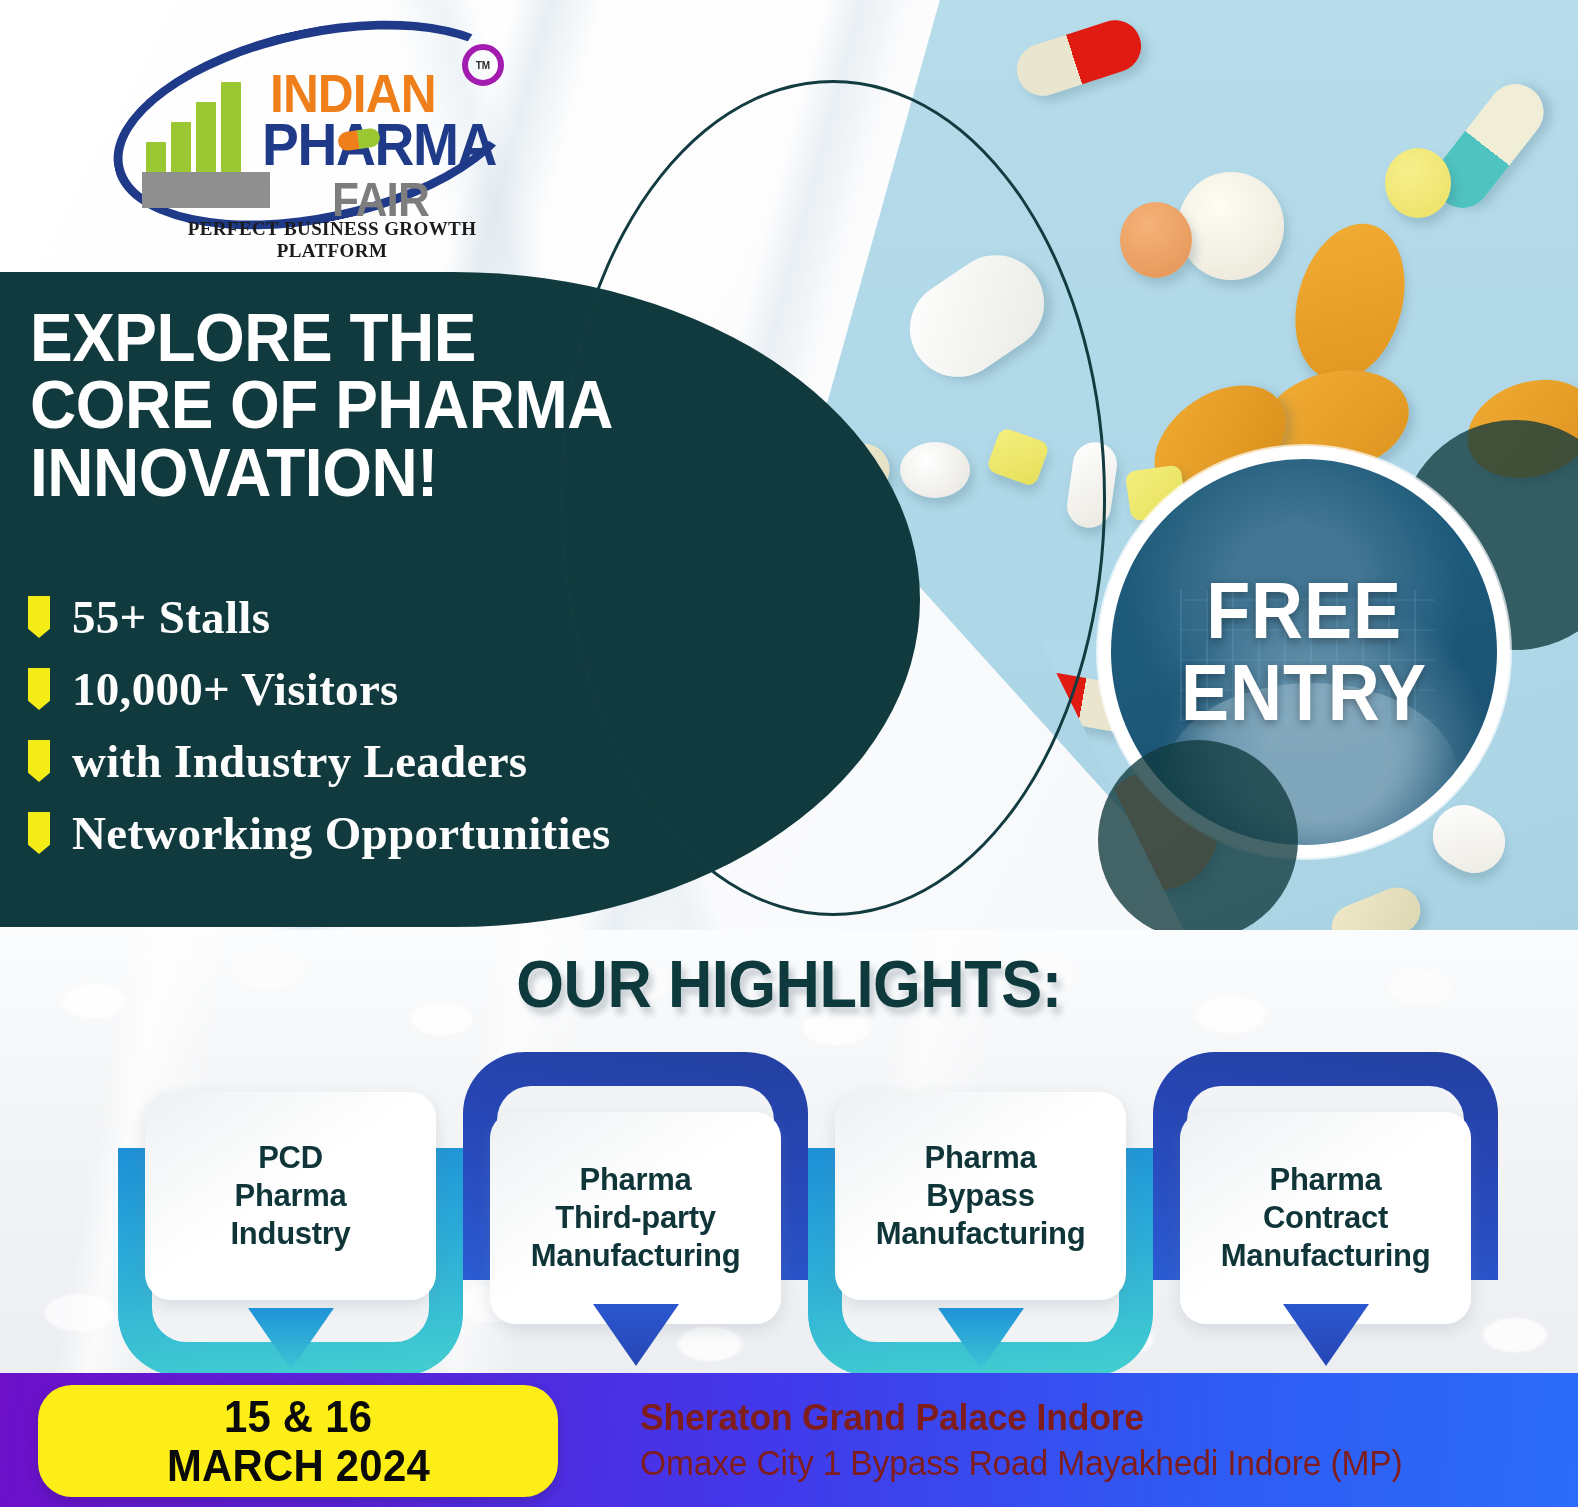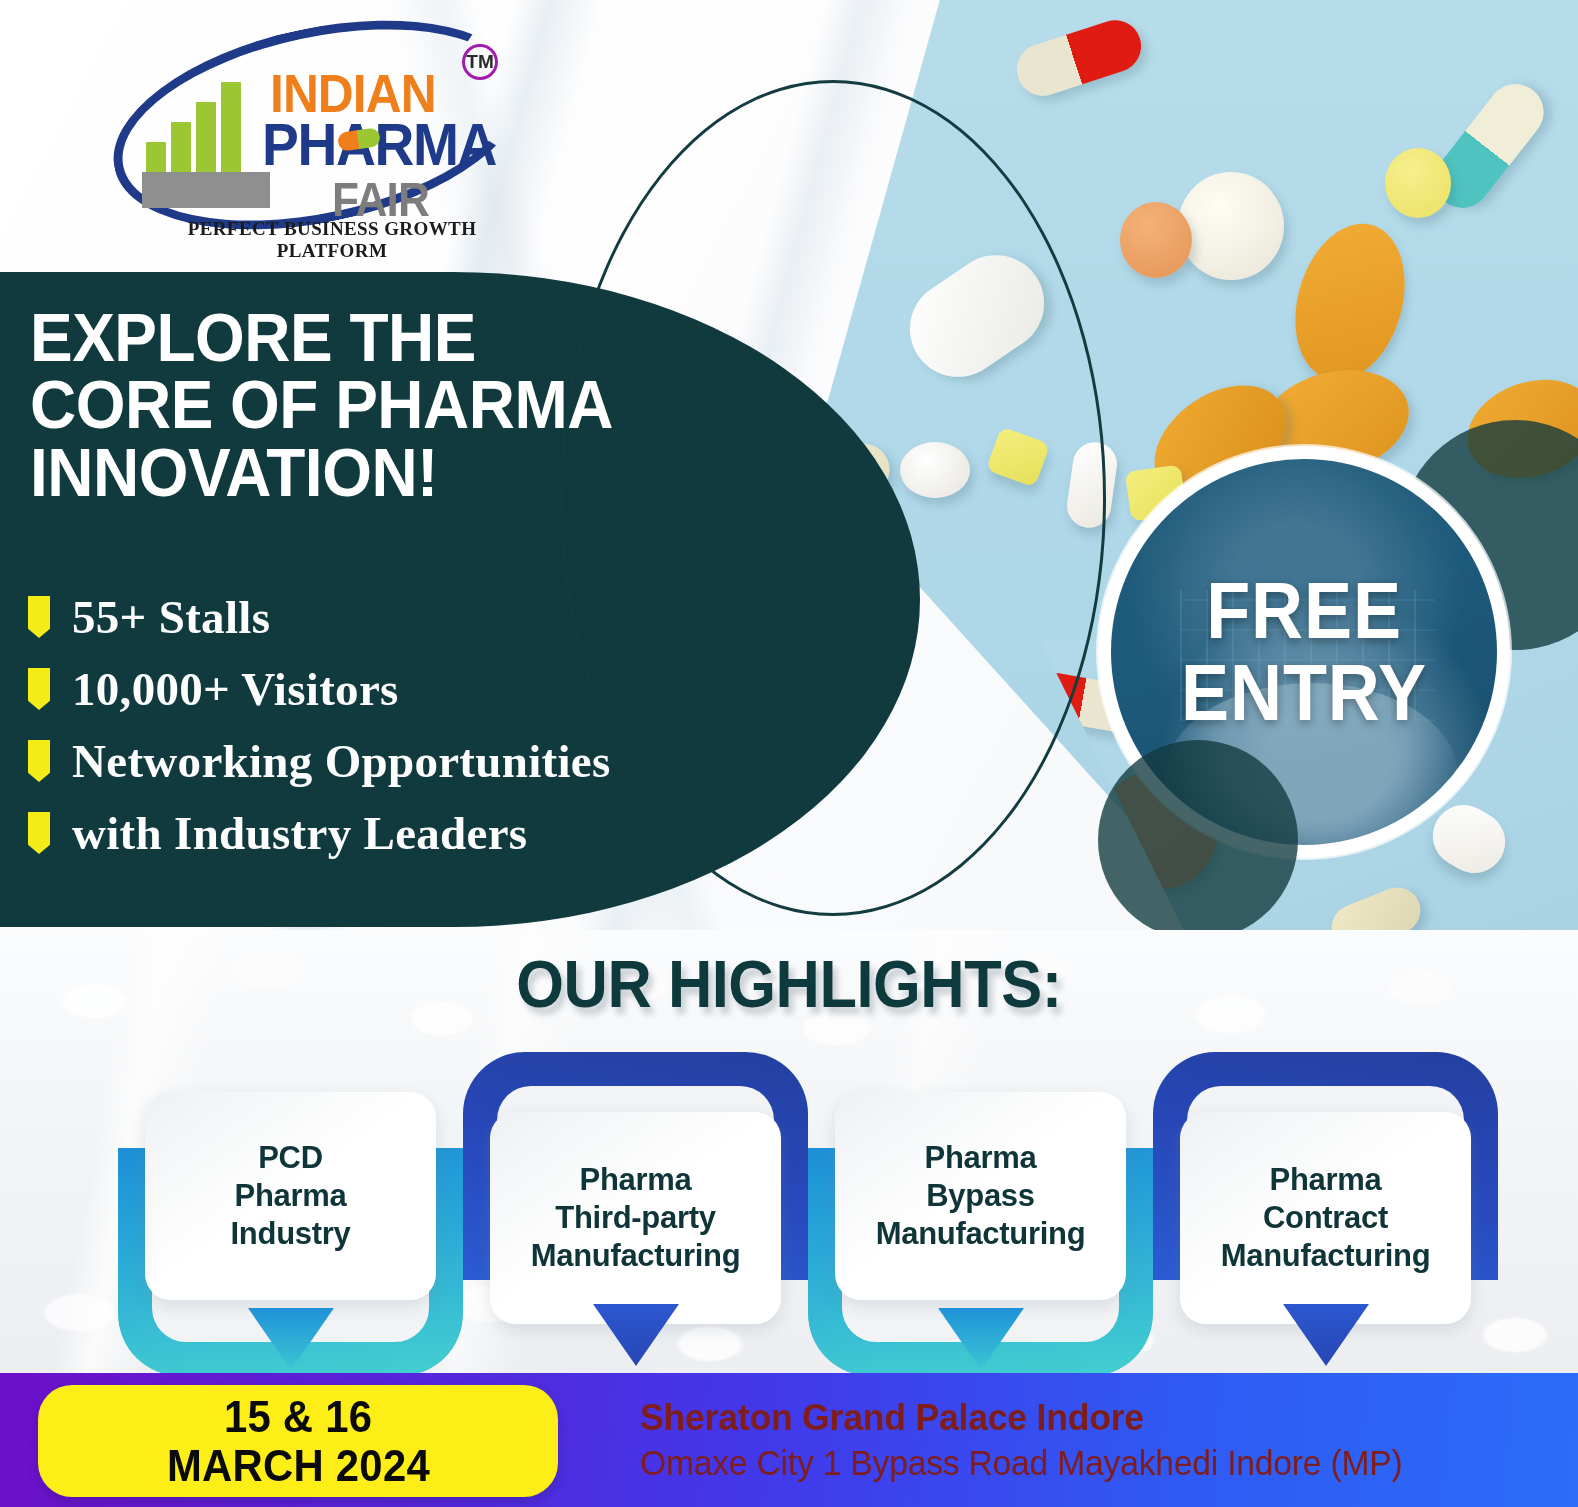--- a/index.html
+++ b/index.html
@@ -240,22 +240,22 @@
   .logo-bars{position:absolute;left:36px;top:58px;width:118px;height:104px;display:flex;align-items:flex-end;gap:5px;}
   .logo-bars i{display:block;width:20px;background:#9bc732;border-radius:1px;}
   .logo-grey{position:absolute;left:32px;top:150px;width:128px;height:36px;background:#8f8f8f;}
   .lg-indian{position:absolute;left:160px;top:40px;color:#ef7f1a;font-weight:bold;font-size:54px;letter-spacing:-1px;transform:scaleX(.92);transform-origin:left;}
   .lg-pharma{position:absolute;left:152px;top:88px;color:#1f3a88;font-weight:bold;font-size:60px;letter-spacing:-1.5px;transform:scaleX(.92);transform-origin:left;}
   .lg-fair{position:absolute;left:222px;top:150px;color:#7d7d7d;font-weight:bold;font-size:48px;letter-spacing:-1px;transform:scaleX(.92);transform-origin:left;}
   .lg-cap{position:absolute;left:228px;top:108px;width:42px;height:19px;border-radius:10px;
     background:linear-gradient(90deg,#ef7f1a 0 48%,#9bc732 48% 100%);transform:rotate(-8deg);}
   .lg-tag{position:absolute;left:22px;top:196px;width:400px;text-align:center;color:#1b1b1b;
     font-family:"Liberation Serif", serif;font-weight:bold;font-size:19px;letter-spacing:.4px;}
-  .lg-tm{position:absolute;left:352px;top:22px;width:30px;height:30px;border:3px solid #a21caf;border-radius:50%;
-    color:#2a2a2a;font-size:19px;font-weight:bold;display:flex;align-items:center;justify-content:center;}
+  .lg-tm{position:absolute;left:352px;top:22px;width:30px;height:30px;border:6px solid #a21caf;border-radius:50%;
+    color:#2a2a2a;font-size:10px;font-weight:bold;display:flex;align-items:center;justify-content:center;}
 </style>
 </head>
 <body>
 
 <div class="poster">
 
   <div class="top-white"></div>
   <div class="top-streaks"></div>
 
   <div class="photo-panel">
@@ -322,25 +322,25 @@
     <div class="blt">
       <span class="mark"></span>
       <span class="txt">55+ Stalls</span>
     </div>
     <div class="blt">
       <span class="mark"></span>
       <span class="txt">10,000+ Visitors</span>
     </div>
     <div class="blt">
       <span class="mark"></span>
-      <span class="txt">Networking Opportunities</span>
+      <span class="txt">with Industry Leaders</span>
     </div>
     <div class="blt">
       <span class="mark"></span>
-      <span class="txt">with Industry Leaders</span>
+      <span class="txt">Networking Opportunities</span>
     </div>
   </div>
 
   <div class="teal-circle" style="left:1400px;top:420px;width:230px;height:230px;"></div>
   <div class="badge-wrap">
     <div class="badge-ring"></div>
     <div class="badge-inner">
       <div class="badge-hand"></div>
       <div class="badge-grid"></div>
     </div>

